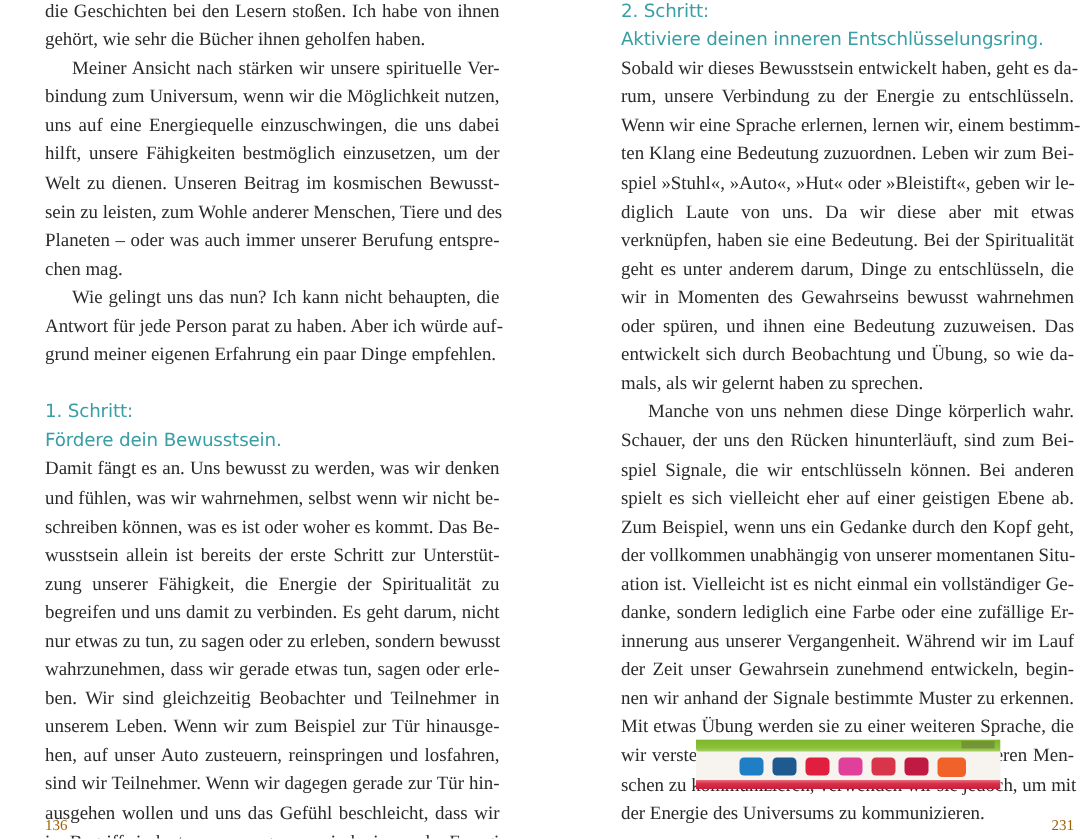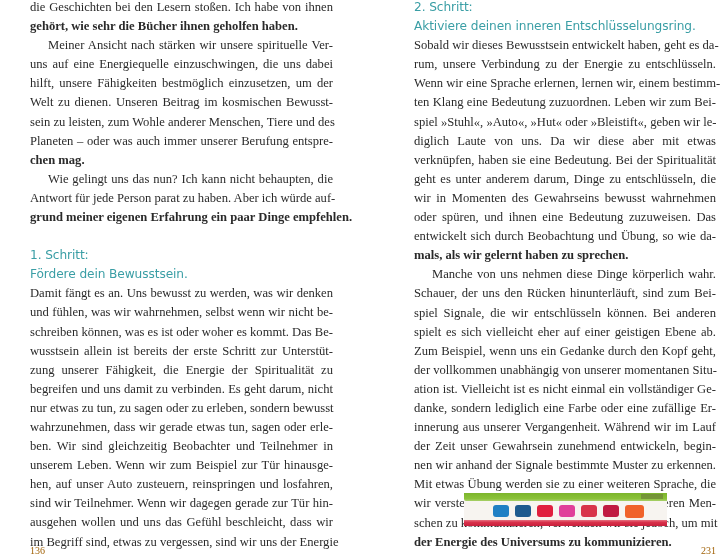--- a/index.html
+++ b/index.html
@@ -38,21 +38,20 @@
 
     .line {
       display: block;
       text-align: justify;
       text-align-last: justify;
       white-space: nowrap;
       overflow: visible;
     }
     .line.last {
       text-align-last: left;
-      font-weight: bold;
     }
     .line.indent { padding-left: 18px; }
 
     .step-heading {
       font-family: "DejaVu Sans", "Liberation Sans", sans-serif;
       color: #3a9ea5;
       font-size: 12.2px;
       line-height: 19.1px;
       margin: 0;
       letter-spacing: -0.1px;
@@ -110,20 +109,21 @@
 <body>
 
 <div class="page page-left">
   <div class="column">
     <div class="para">
       <span class="line">die Geschichten bei den Lesern stoßen. Ich habe von ihnen</span>
       <span class="line last">gehört, wie sehr die Bücher ihnen geholfen haben.</span>
     </div>
     <div class="para">
       <span class="line indent">Meiner Ansicht nach stärken wir unsere spirituelle Ver-</span>
+      <span class="line">bindung zum Universum, wenn wir die Möglichkeit nutzen,</span>
       <span class="line">uns auf eine Energiequelle einzuschwingen, die uns dabei</span>
       <span class="line">hilft, unsere Fähigkeiten bestmöglich einzusetzen, um der</span>
       <span class="line">Welt zu dienen. Unseren Beitrag im kosmischen Bewusst-</span>
       <span class="line">sein zu leisten, zum Wohle anderer Menschen, Tiere und des</span>
       <span class="line">Planeten – oder was auch immer unserer Berufung entspre-</span>
       <span class="line last">chen mag.</span>
     </div>
     <div class="para">
       <span class="line indent">Wie gelingt uns das nun? Ich kann nicht behaupten, die</span>
       <span class="line">Antwort für jede Person parat zu haben. Aber ich würde auf-</span>

